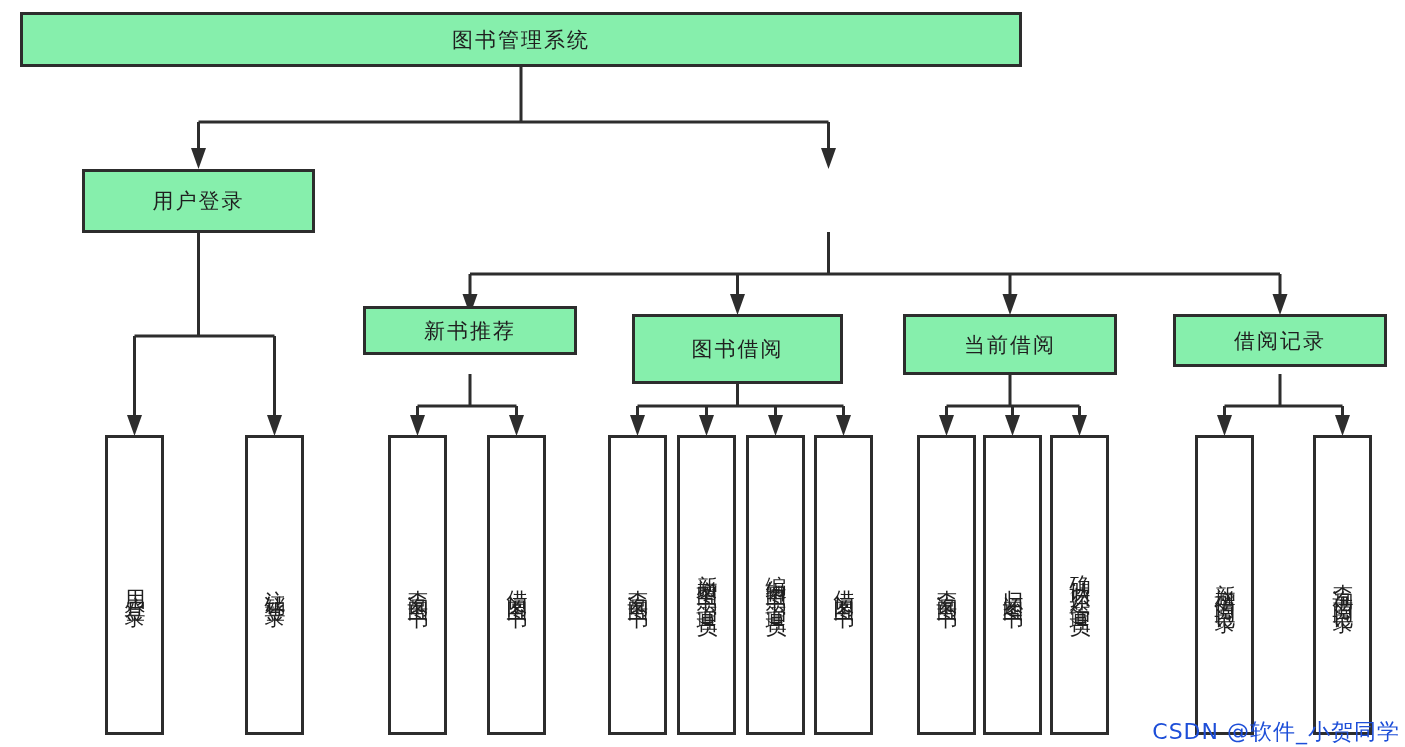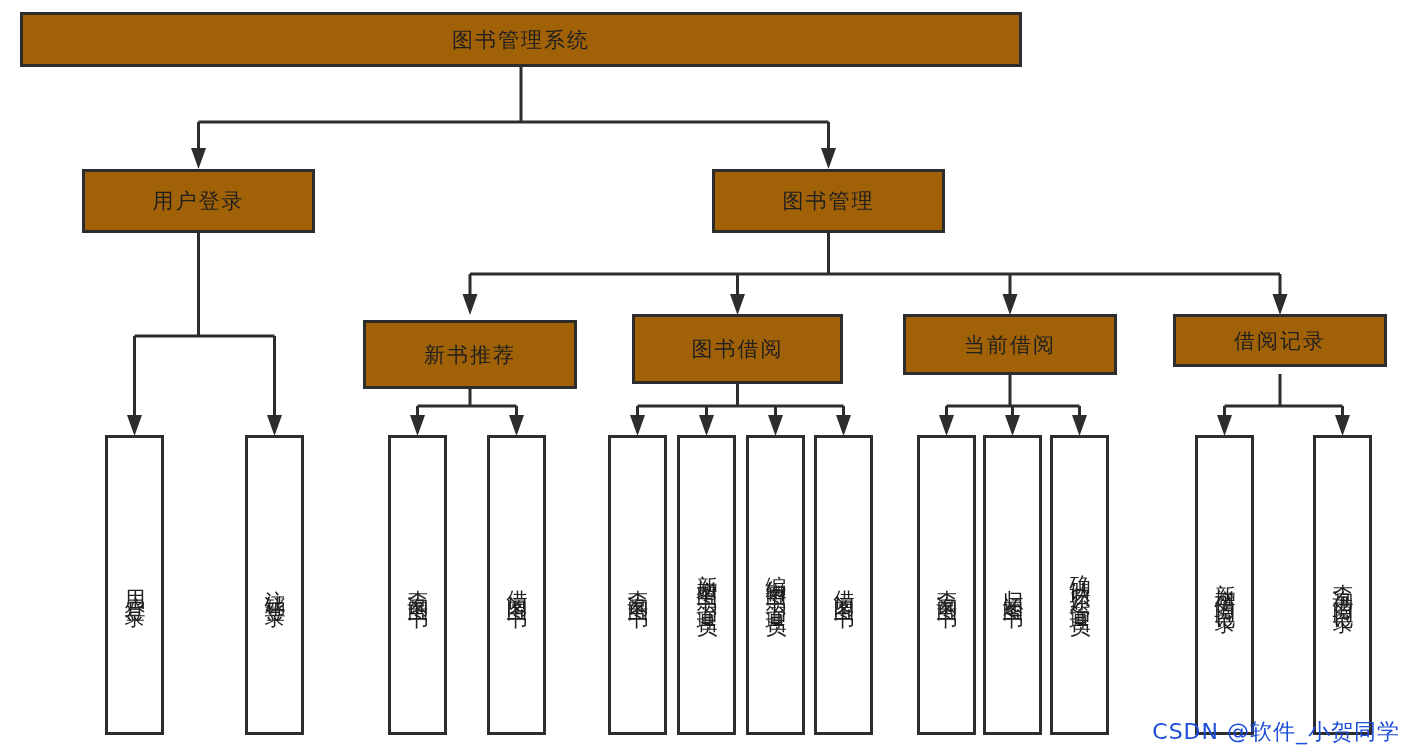--- a/index.html
+++ b/index.html
@@ -15,21 +15,21 @@
   #connector-svg {
     position: absolute;
     left: 0; top: 0;
     width: 1405px; height: 747px;
     z-index: 0;
   }
   .hbox {
     position: absolute;
     box-sizing: border-box;
     border: 3px solid #2d2d2d;
-    background: #a16207;
+    background: #86efac;
     display: flex;
     align-items: center;
     justify-content: center;
     font-size: 21px;
     letter-spacing: 2px;
     z-index: 1;
   }
   .vbox {
     position: absolute;
     box-sizing: border-box;
@@ -95,25 +95,22 @@
              M1342.5 436 L1335 415 L1350 415 Z"></path>
   </svg>
 
   <div class="hbox" style="left:20px; top:12px; width:1002px; height:55px;">
     <span>图书管理系统</span>
   </div>
 
   <div class="hbox" style="left:82px; top:169px; width:233px; height:64px;">
     <span>用户登录</span>
   </div>
-  <div class="hbox" style="left:712px; top:169px; width:233px; height:64px;">
-    <span>图书管理</span>
-  </div>
 
-  <div class="hbox" style="left:363px; top:320px; width:214px; height:69px;">
+  <div class="hbox" style="left:363px; top:306px; width:214px; height:49px;">
     <span>新书推荐</span>
   </div>
   <div class="hbox" style="left:632px; top:314px; width:211px; height:70px;">
     <span>图书借阅</span>
   </div>
   <div class="hbox" style="left:903px; top:314px; width:214px; height:61px;">
     <span>当前借阅</span>
   </div>
   <div class="hbox" style="left:1173px; top:314px; width:214px; height:53px;">
     <span>借阅记录</span>

